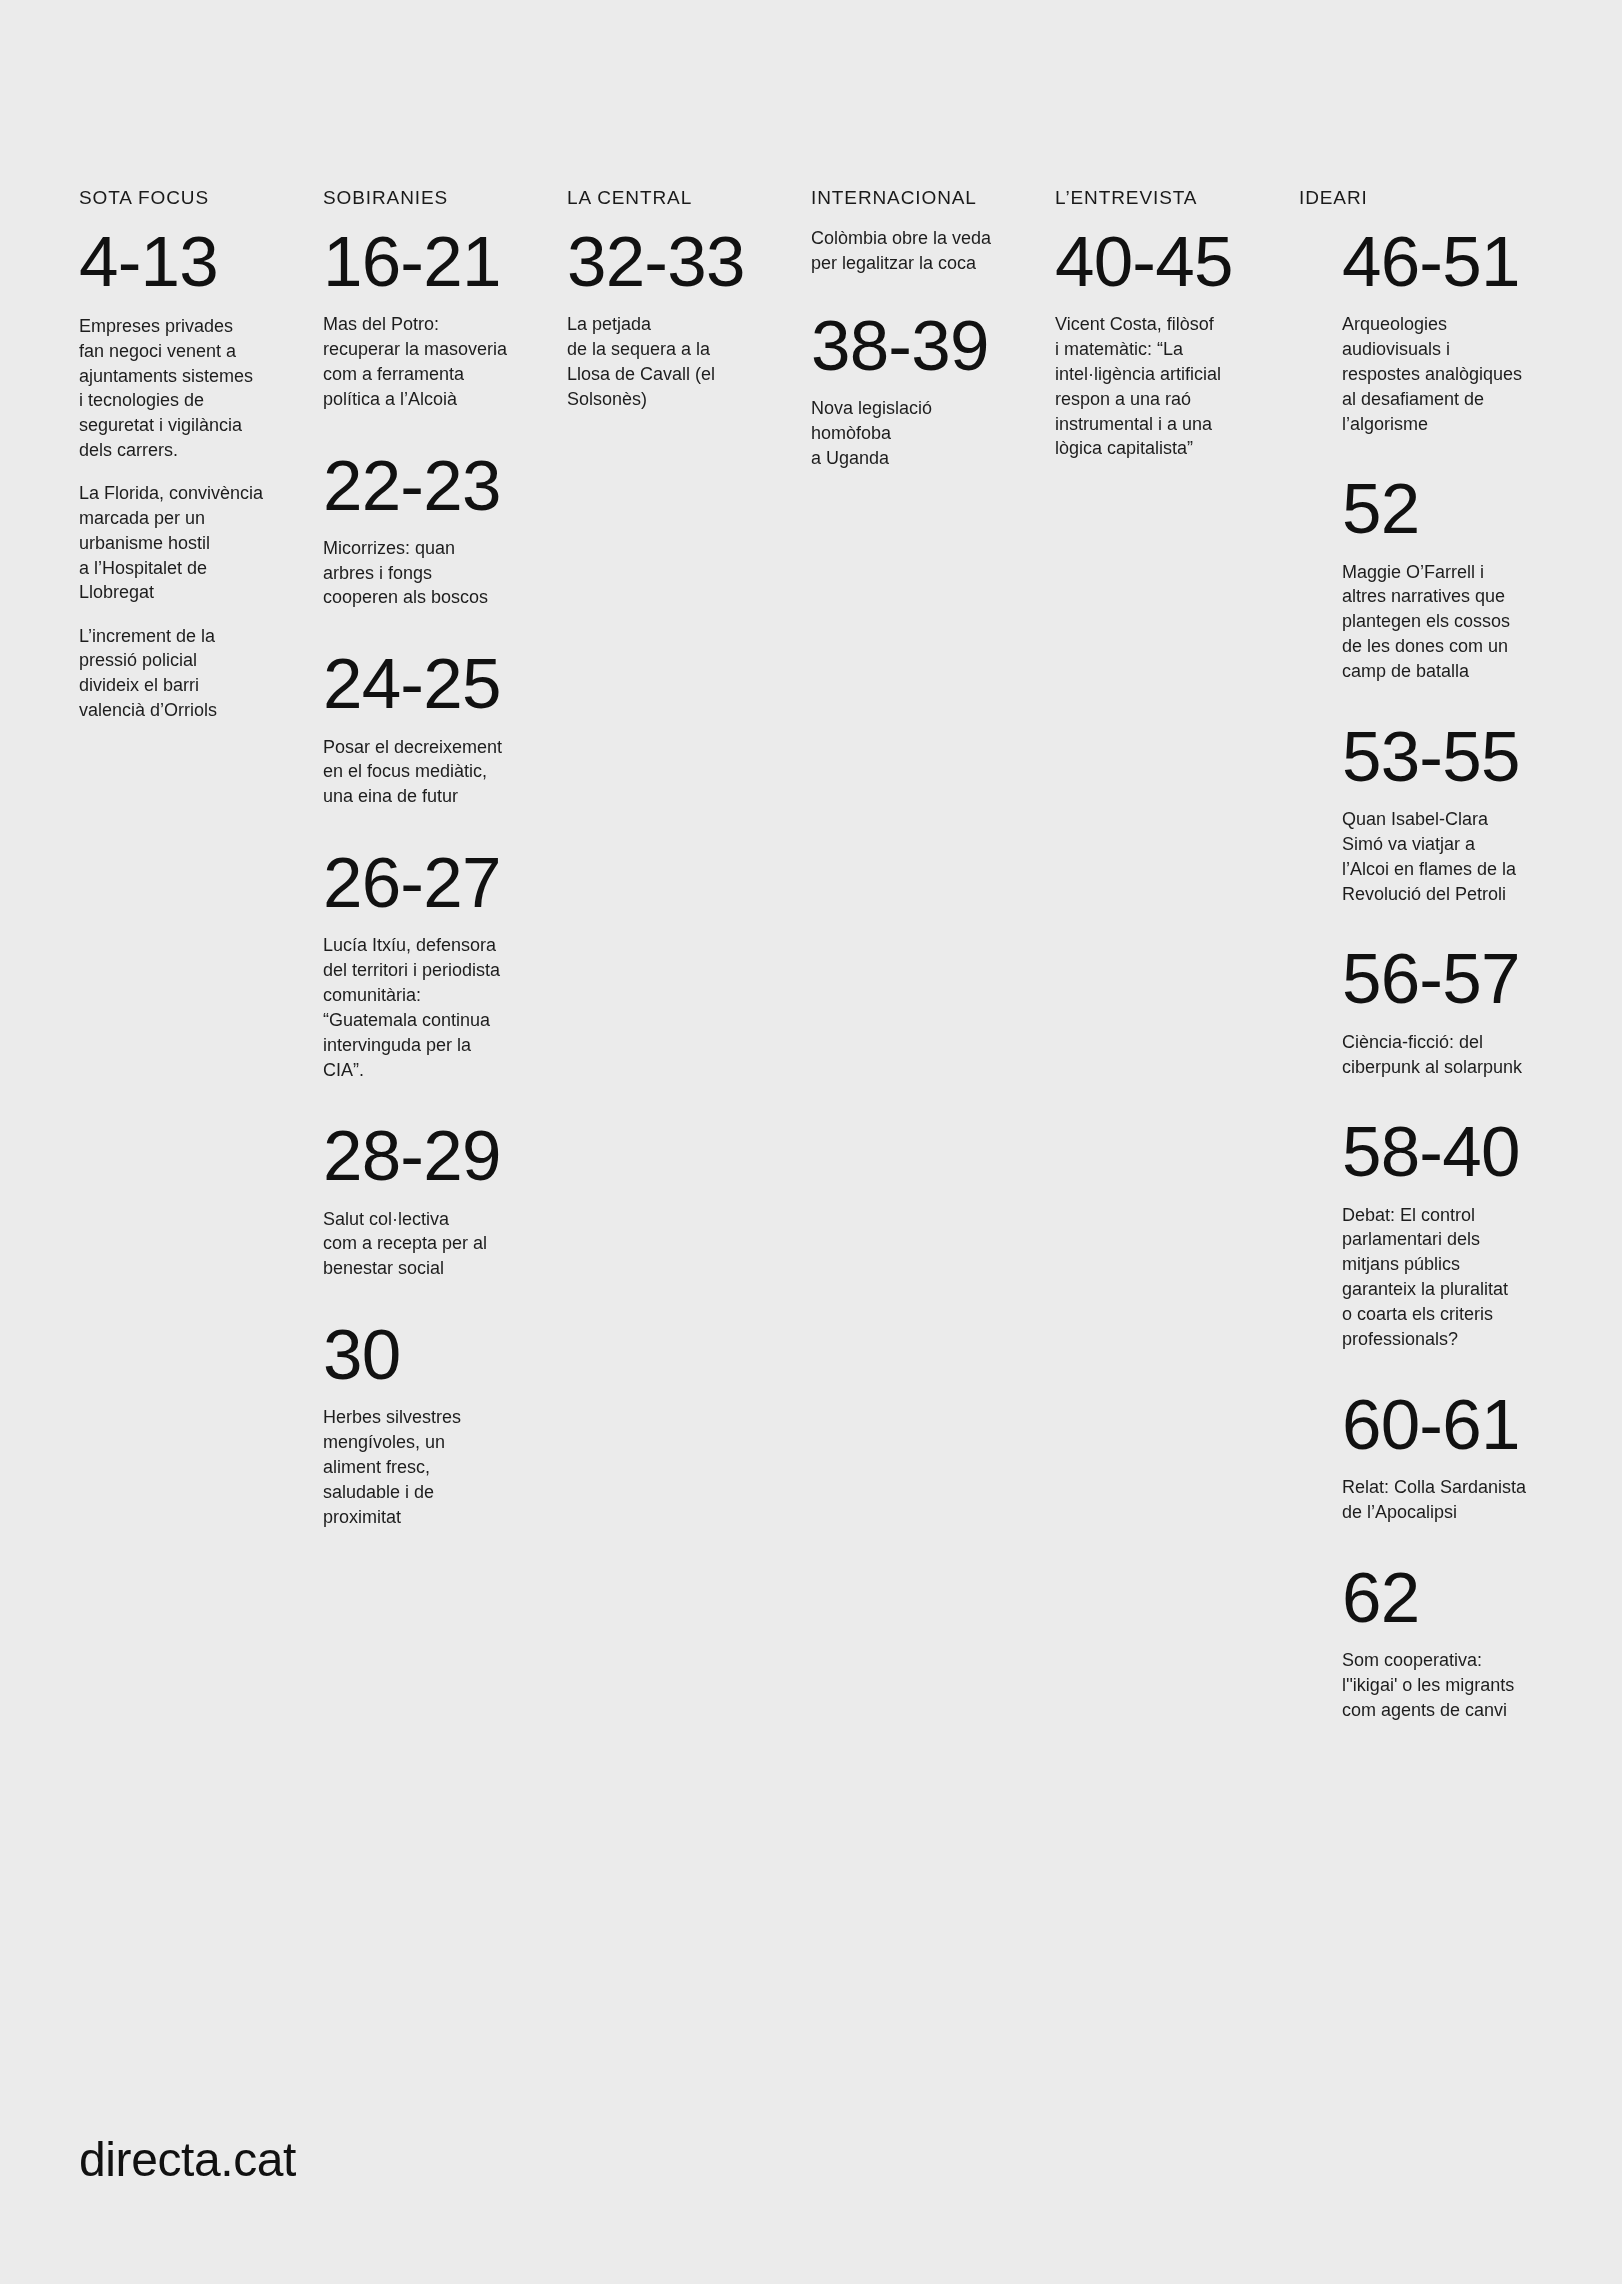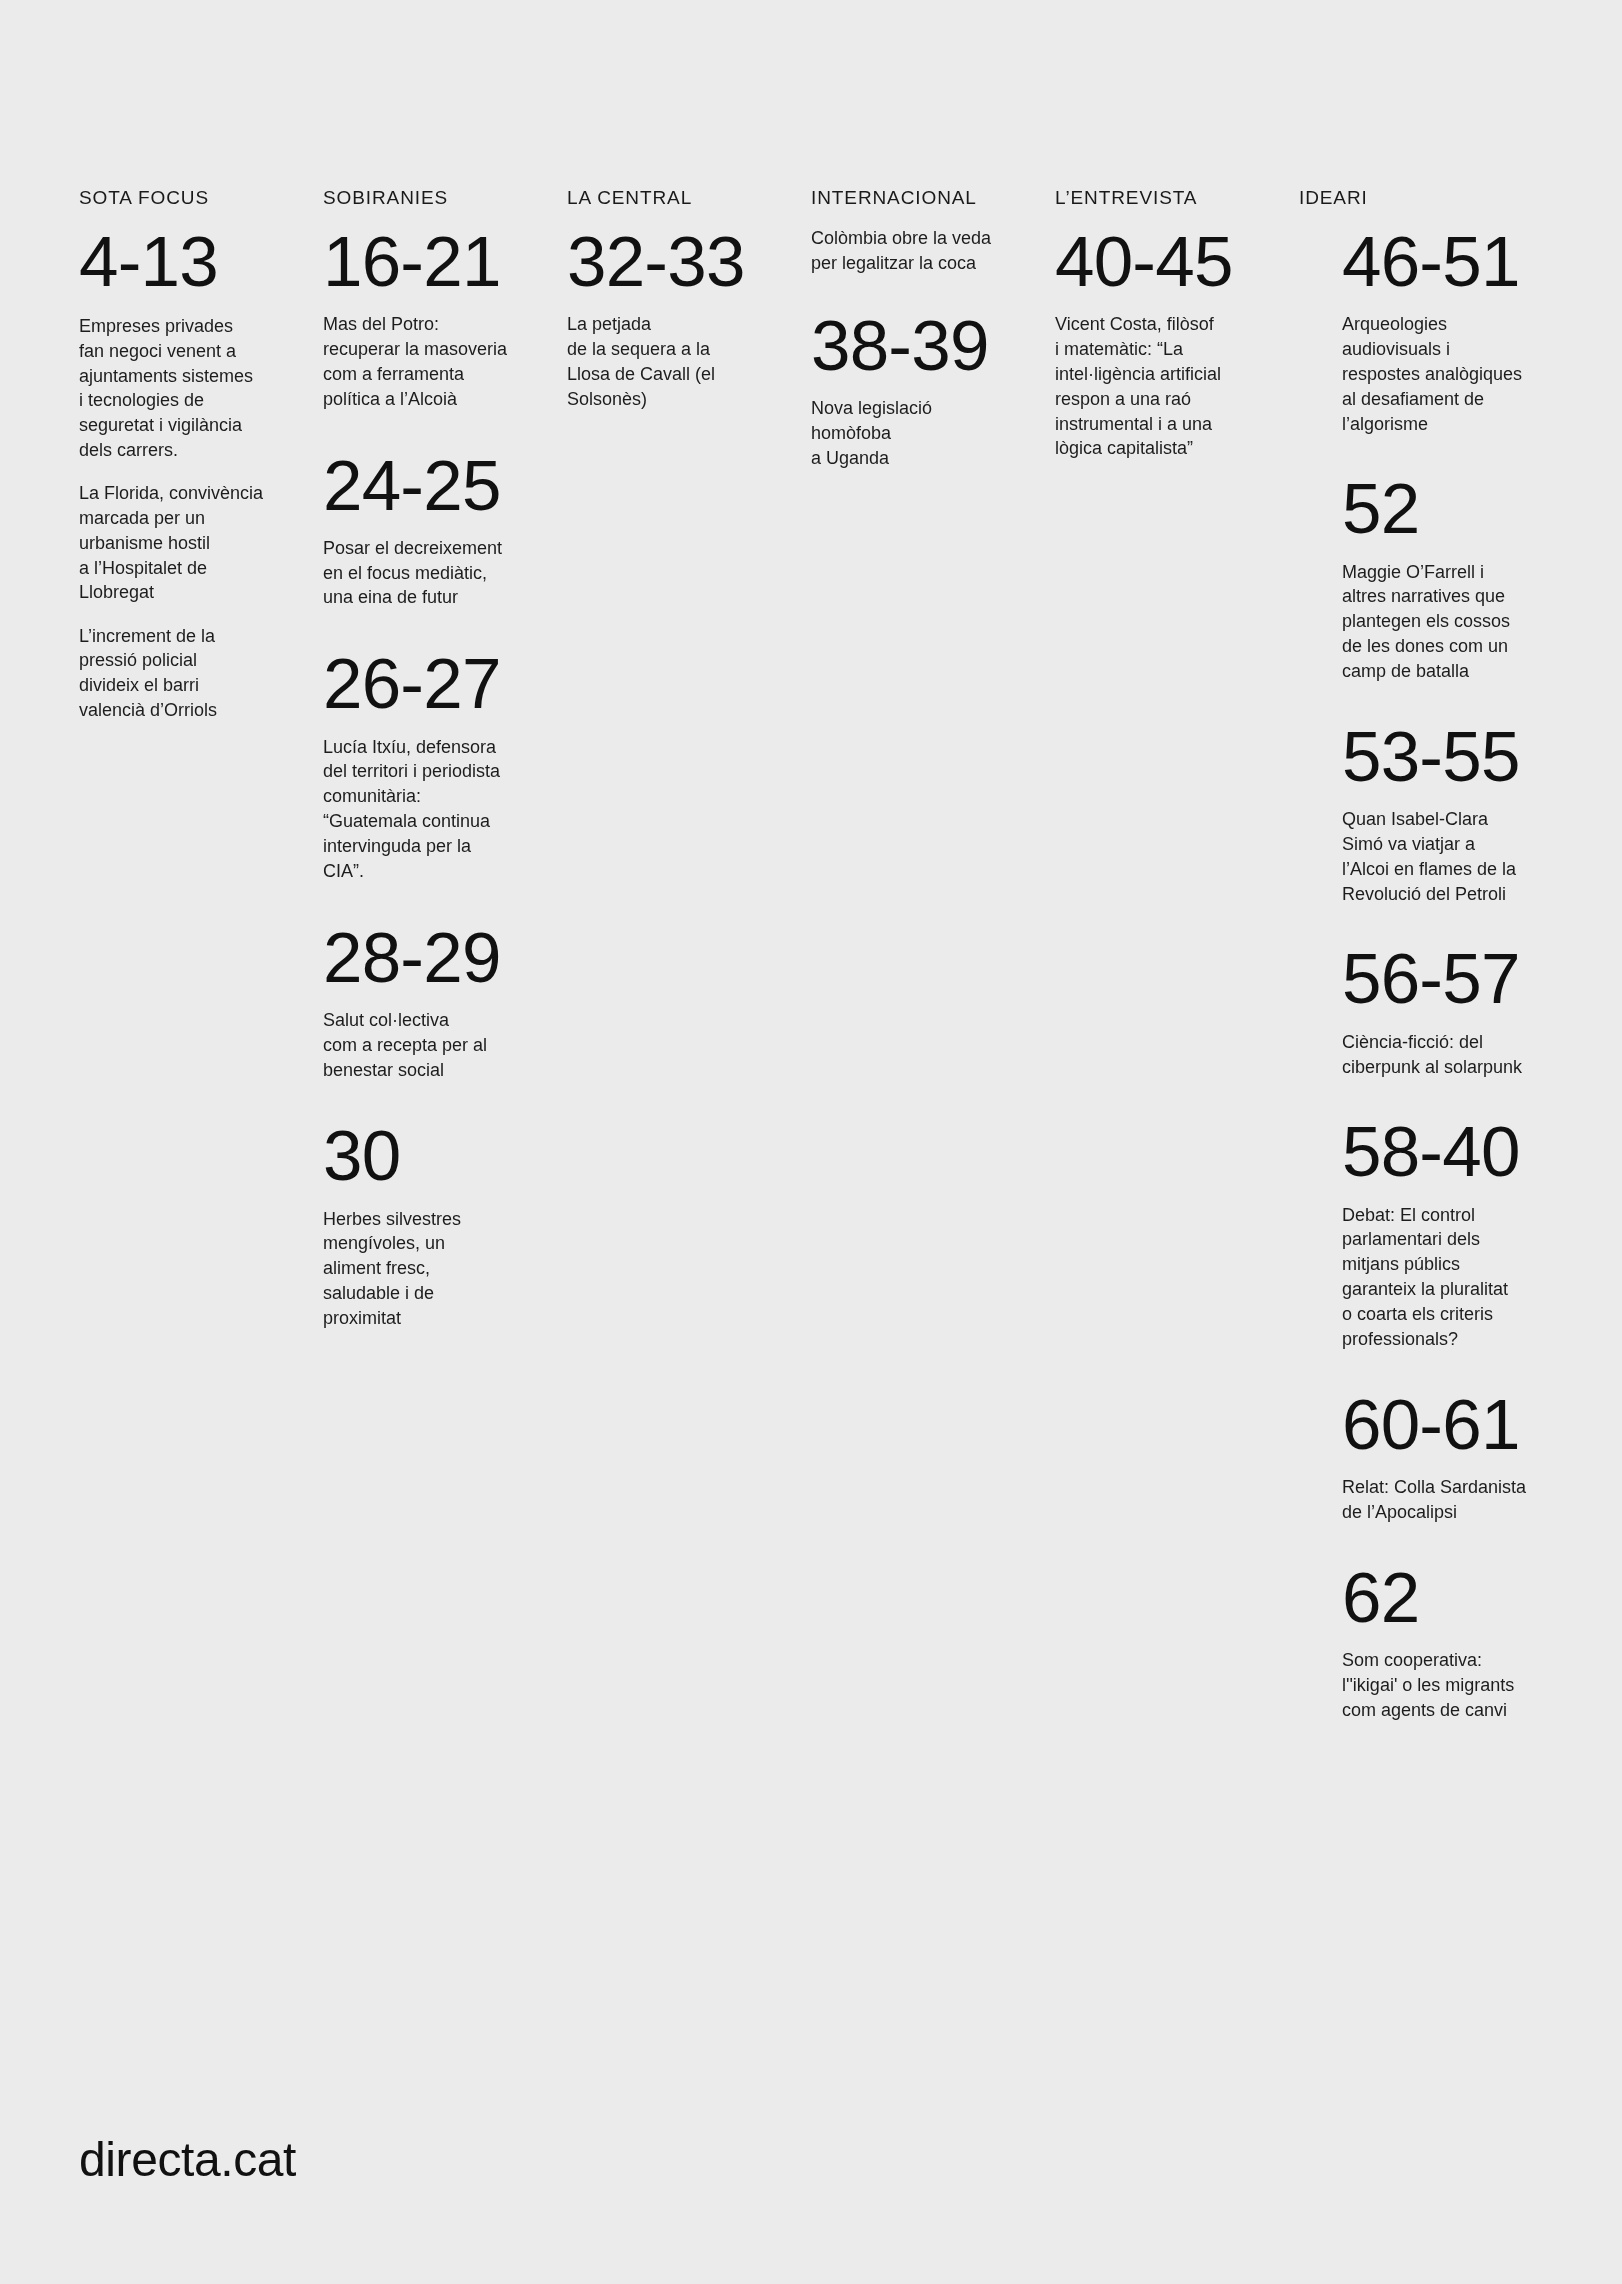--- a/index.html
+++ b/index.html
@@ -115,20 +115,26 @@
       <div class="column col-1">
         <div class="col-heading">SOBIRANIES</div>
         <div class="entry">
           <div class="entry-number">16-21</div>
           <div class="entry-desc">Mas del Potro:
 recuperar la masoveria
 com a ferramenta
 política a l’Alcoià</div>
         </div>
         <div class="entry">
+          <div class="entry-number">22-23</div>
+          <div class="entry-desc">Micorrizes: quan
+arbres i fongs
+cooperen als boscos</div>
+        </div>
+        <div class="entry">
           <div class="entry-number">24-25</div>
           <div class="entry-desc">Posar el decreixement
 en el focus mediàtic,
 una eina de futur</div>
         </div>
         <div class="entry">
           <div class="entry-number">26-27</div>
           <div class="entry-desc">Lucía Itxíu, defensora
 del territori i periodista
 comunitària:

